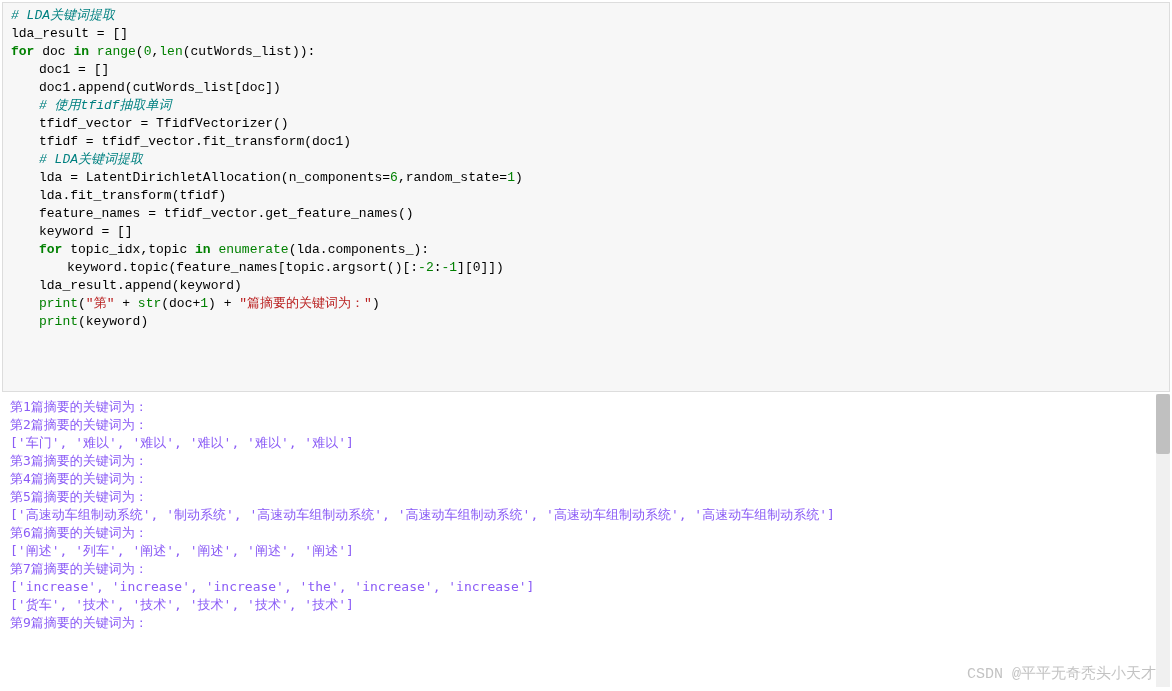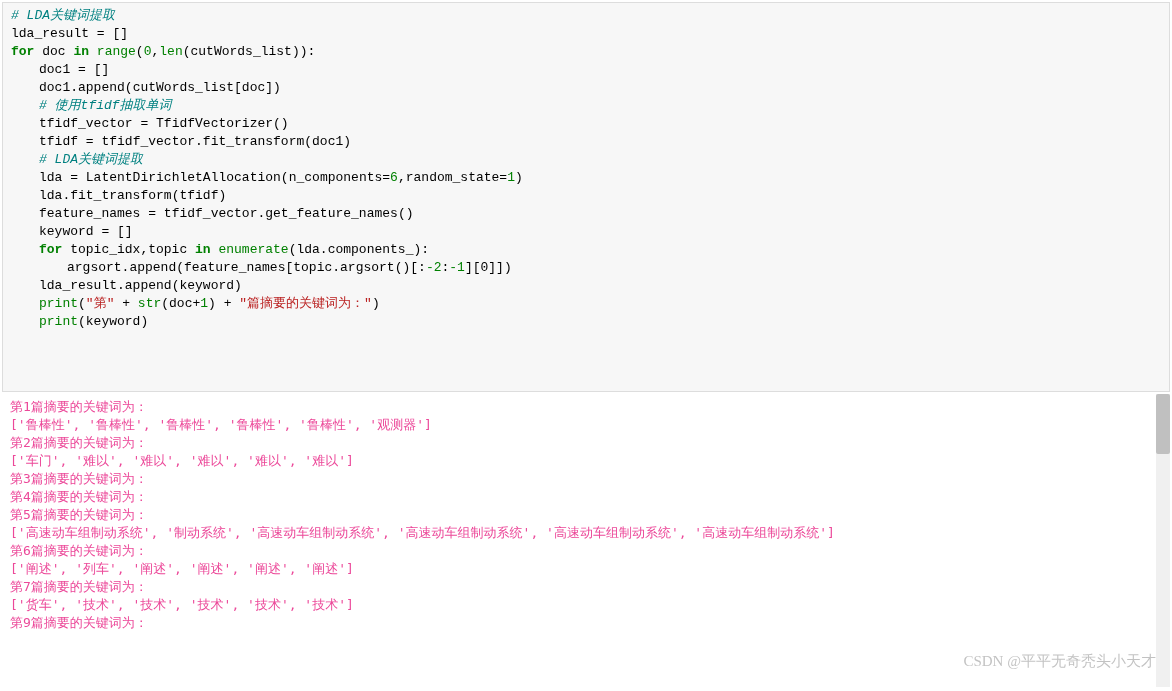--- a/index.html
+++ b/index.html
@@ -33,28 +33,28 @@
     .ident { color: #000; }
     .output-panel {
       padding: 4px 10px;
       font-family: "SimSun", monospace;
       font-size: 13px;
       line-height: 18px;
       height: 296px;
       overflow-y: auto;
       position: relative;
     }
-    .out-line { white-space: pre; color:#ec4899; }
+    .out-line { white-space: pre; color:#8b5cf6; }
     .watermark {
       position: absolute;
       right: 16px;
-      bottom: 20px;
+      bottom: 8px;
       font-size: 15px;
       color: rgba(120,120,120,0.45);
-      font-family: Liberation Serif, serif;
+      font-family: Liberation Mono, monospace;
       pointer-events: none;
     }
     .scrollbar-track {
       position: absolute;
       right: 2px;
       top: 394px;
       width: 14px;
       height: 293px;
       background: #f0f0f0;
     }
@@ -79,38 +79,38 @@
   <div class="code-line indent1"><span>doc1.append</span><span>(</span><span>cutWords_list</span><span>[doc])</span></div>
   <div class="code-line indent1"><span class="comment"># 使用tfidf抽取单词</span></div>
   <div class="code-line indent1"><span>tfidf_vector</span><span> = </span><span>TfidfVectorizer</span><span>()</span></div>
   <div class="code-line indent1"><span>tfidf</span><span> = </span><span>tfidf_vector.fit_transform</span><span>(doc1)</span></div>
   <div class="code-line indent1"><span class="comment"># LDA关键词提取</span></div>
   <div class="code-line indent1"><span>lda</span><span> = </span><span>LatentDirichletAllocation</span><span>(</span><span>n_components</span><span>=</span><span class="number">6</span><span>,</span><span>random_state</span><span>=</span><span class="number">1</span><span>)</span></div>
   <div class="code-line indent1"><span>lda.fit_transform</span><span>(tfidf)</span></div>
   <div class="code-line indent1"><span>feature_names</span><span> = </span><span>tfidf_vector.get_feature_names</span><span>()</span></div>
   <div class="code-line indent1"><span>keyword</span><span> = </span><span>[]</span></div>
   <div class="code-line indent1"><span class="keyword">for</span><span> topic_idx,topic </span><span class="keyword">in</span><span class="builtin"> enumerate</span><span>(lda.components_):</span></div>
-  <div class="code-line indent2"><span>argsort.append</span><span>(</span><span>feature_names[topic.argsort()[:</span><span class="number">-2</span><span>:</span><span class="number">-1</span><span>][0]])</span></div>
+  <div class="code-line indent2"><span>keyword.topic</span><span>(</span><span>feature_names[topic.argsort()[:</span><span class="number">-2</span><span>:</span><span class="number">-1</span><span>][0]])</span></div>
   <div class="code-line indent1"><span>lda_result.append</span><span>(keyword)</span></div>
   <div class="code-line indent1"><span class="builtin">print</span><span>(</span><span class="string">"第"</span><span> + </span><span class="builtin">str</span><span>(doc</span><span>+</span><span class="number">1</span><span>)</span><span> + </span><span class="string">"篇摘要的关键词为："</span><span>)</span></div>
   <div class="code-line indent1"><span class="builtin">print</span><span>(keyword)</span></div>
 </div>
 
 <div class="output-panel">
   <div class="out-line">第1篇摘要的关键词为：</div>
-  <div class="out-line">['鲁棒性', '鲁棒性', '鲁棒性', '鲁棒性', '鲁棒性', '观测器']</div>
   <div class="out-line">第2篇摘要的关键词为：</div>
   <div class="out-line">['车门', '难以', '难以', '难以', '难以', '难以']</div>
   <div class="out-line">第3篇摘要的关键词为：</div>
   <div class="out-line">第4篇摘要的关键词为：</div>
   <div class="out-line">第5篇摘要的关键词为：</div>
   <div class="out-line">['高速动车组制动系统', '制动系统', '高速动车组制动系统', '高速动车组制动系统', '高速动车组制动系统', '高速动车组制动系统']</div>
   <div class="out-line">第6篇摘要的关键词为：</div>
   <div class="out-line">['阐述', '列车', '阐述', '阐述', '阐述', '阐述']</div>
   <div class="out-line">第7篇摘要的关键词为：</div>
+  <div class="out-line">['increase', 'increase', 'increase', 'the', 'increase', 'increase']</div>
   <div class="out-line">['货车', '技术', '技术', '技术', '技术', '技术']</div>
   <div class="out-line">第9篇摘要的关键词为：</div>
 </div>
 
 <div class="scrollbar-track"></div>
 <div class="scrollbar-thumb"></div>
 
 <div class="watermark">CSDN @平平无奇秃头小天才</div>
 
 </body></html>

